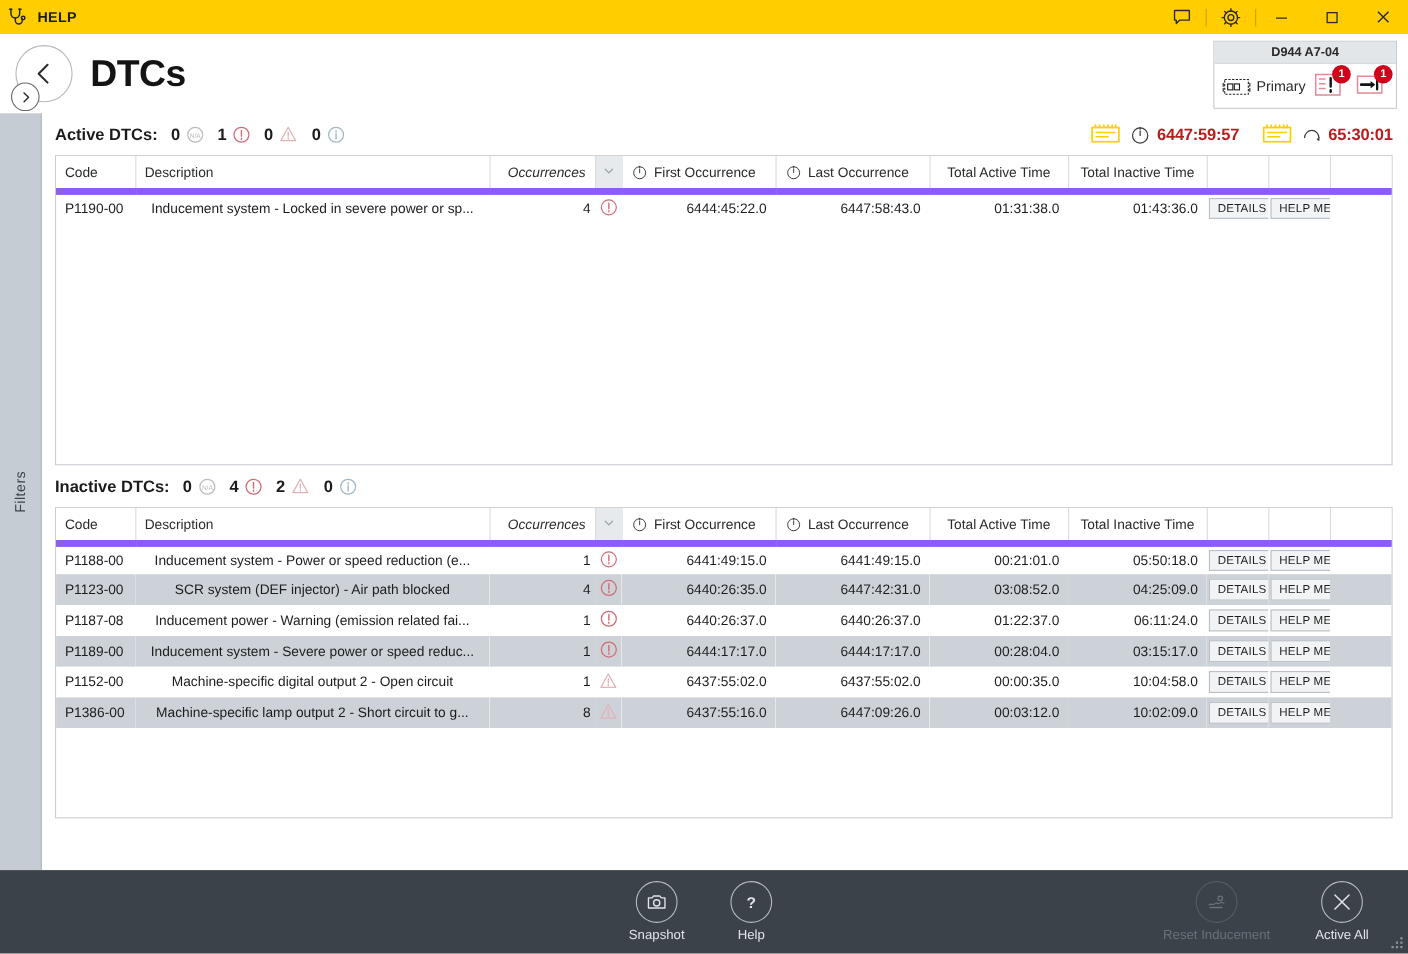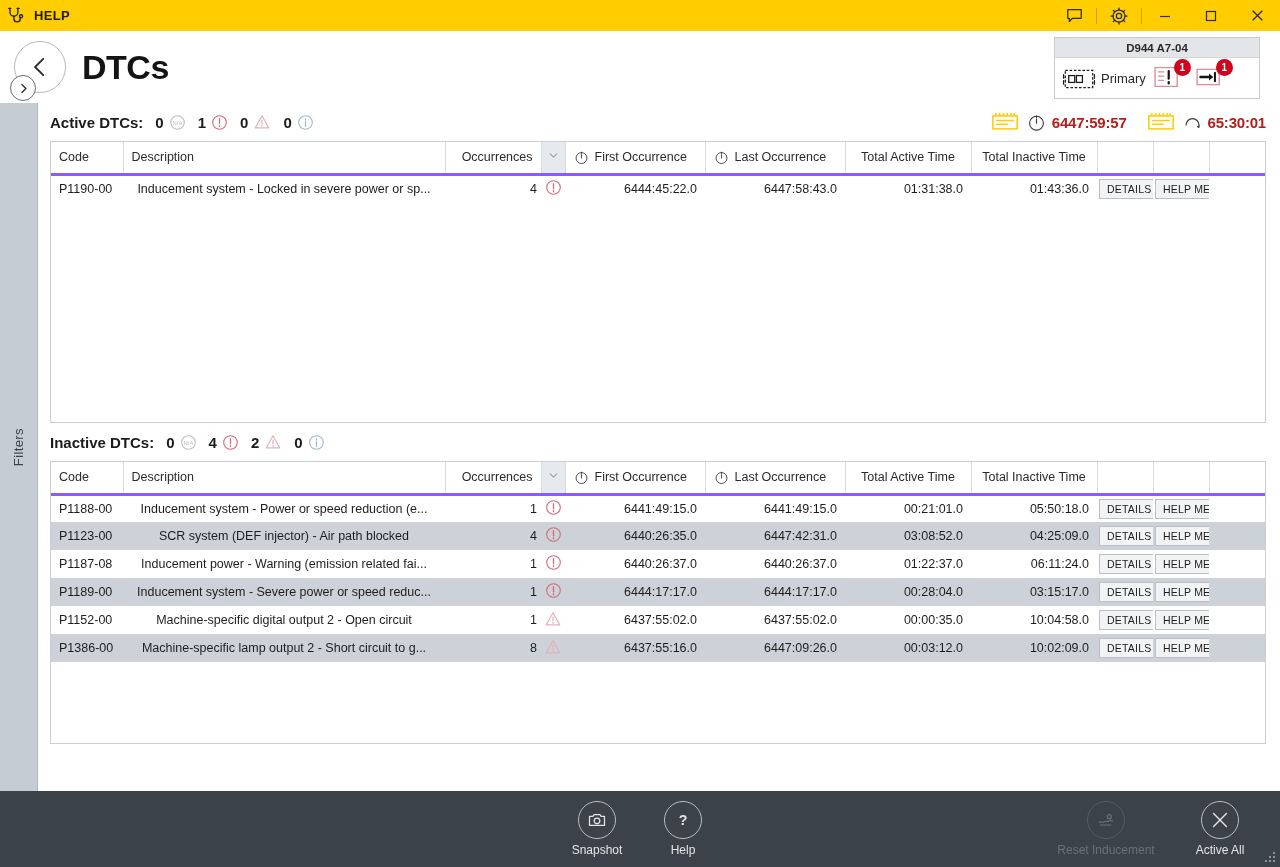--- a/index.html
+++ b/index.html
@@ -32,21 +32,21 @@
     height: 72px; flex: 0 0 72px; display: flex; align-items: center; padding: 0 14px;
     position: relative;
   }
   .back-btn {
     width: 52px; height: 52px; border-radius: 50%; border: 1.6px solid #b9b9b9;
     display: flex; align-items: center; justify-content: center; cursor: pointer; flex: 0 0 52px;
   }
   .page-title { font-size: 34px; font-weight: bold; color: #141414; margin-left: 16px; letter-spacing: -.5px; }
 
   .machine-box {
-    position: absolute; right: 20px; top: 6px; width: 206px; height: 62px;
+    position: absolute; right: 10px; top: 6px; width: 167px; height: 62px;
     border: 1px solid #c8ccd0; background: #fff;
   }
   .machine-name {
     height: 20px; background: #e3e6e9; font-size: 11.5px; font-weight: bold; color: #2a2a2a;
     display: flex; align-items: center; justify-content: center; border-bottom: 1px solid #d4d8dc;
   }
   .machine-body { height: 41px; display: flex; align-items: center; padding: 0 6px; gap: 4px; }
   .primary-label { font-size: 13px; color: #2a2a2a; }
   .badge-icon { position: relative; width: 38px; height: 32px; }
   .badge-count {
@@ -83,28 +83,28 @@
   .timer-group { display: flex; align-items: center; gap: 6px; margin-left: 18px; }
   .timer-text { font-size: 15px; font-weight: bold; color: #b91c1c; letter-spacing: -.2px; }
 
   
   .table-wrap { border: 1px solid #c9ced3; background: #fff; display: flex; flex-direction: column; min-height: 0; }
   .table-wrap.active-table { height: 282px; flex: 0 0 282px; }
   .table-wrap.inactive-table { height: 283px; flex: 0 0 283px; }
 
   table { width: 100%; border-collapse: collapse; table-layout: fixed; }
   thead th {
-    height: 32px; background: #fff; border-right: 1px solid #d7dce0; border-bottom: 3px solid #8b5cf6;
+    height: 32px; background: #fff; border-right: 1px solid #d7dce0; border-bottom: 6px solid #8b5cf6;
     font-size: 12.5px; font-weight: normal; color: #2b2b2b; padding: 0 8px; white-space: nowrap;
   }
   thead th.sortcol { background: #e7eaed; border-right: 1px solid #d7dce0; padding: 0; }
   thead th:last-child { border-right: none; }
   .th-inner { display: flex; align-items: center; gap: 6px; }
   .th-center { justify-content: center; }
-  .th-right { justify-content: flex-end; }
+  .th-right { justify-content: flex-end; font-style: italic; }
 
   tbody td {
     height: 28px; font-size: 12.5px; color: #1d1d1d; padding: 0 8px; white-space: nowrap;
     overflow: hidden; text-overflow: ellipsis;
   }
   tbody tr.shaded td { background: #ccd2d8; }
   .c-code { text-align: left; }
   .c-desc { text-align: center; }
   .c-occ { text-align: right; padding-right: 4px; }
   .c-icon { text-align: center; padding: 0; }

